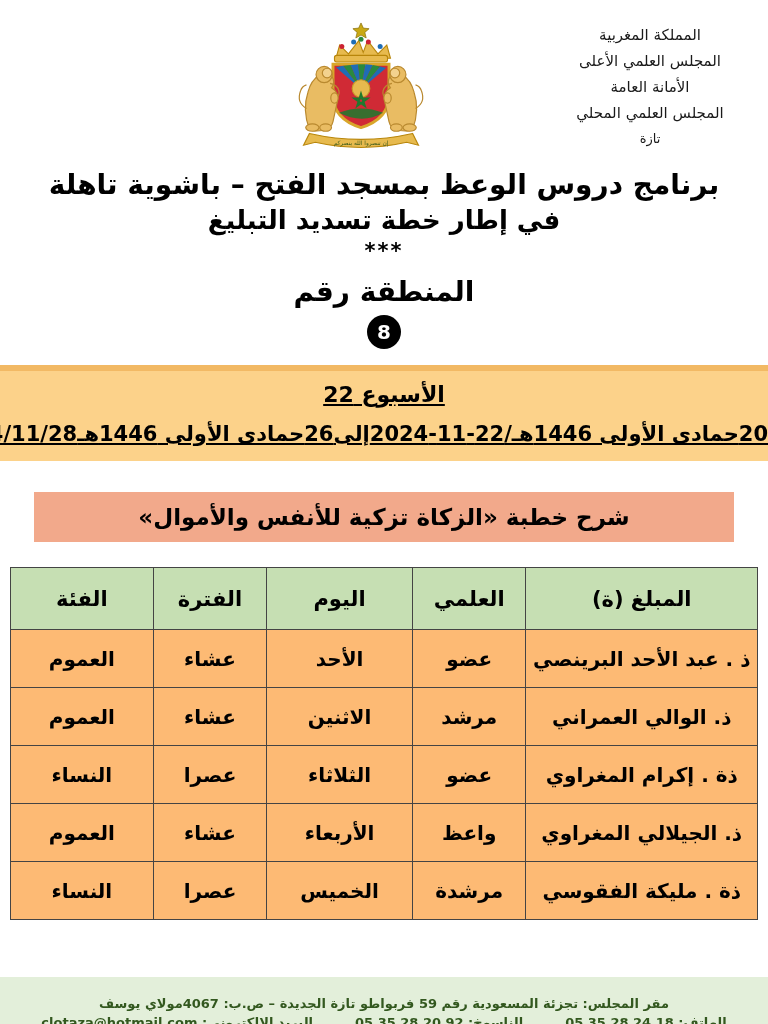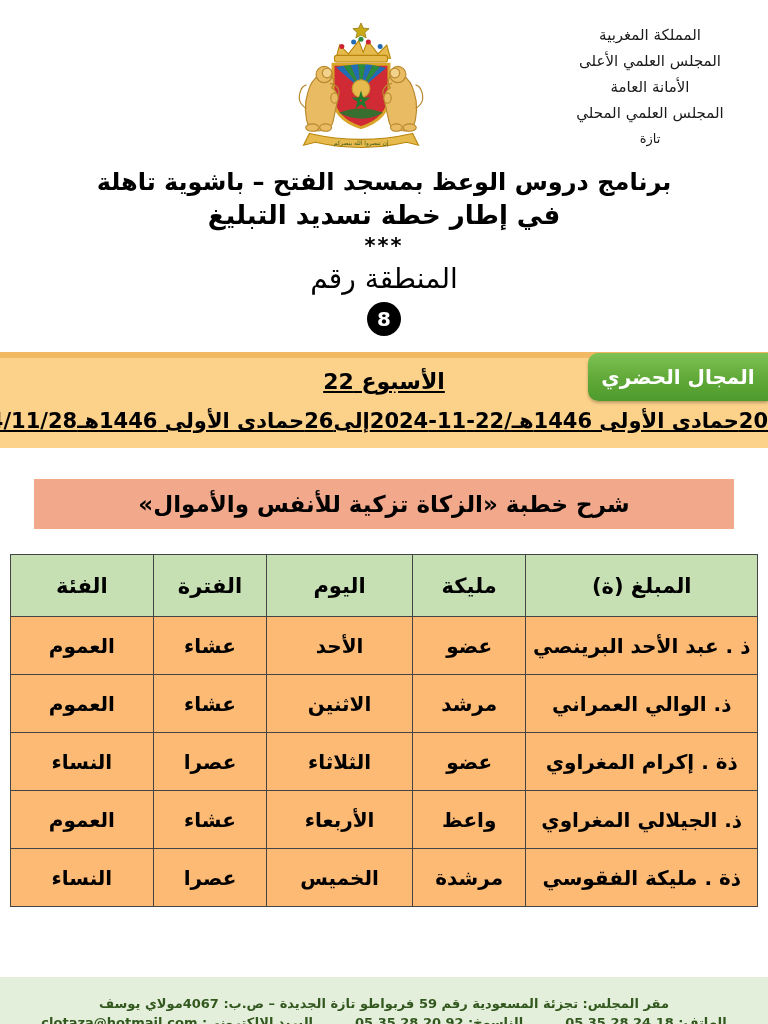--- a/index.html
+++ b/index.html
@@ -18,28 +18,28 @@
   .org-block {
     position: absolute; top: 22px; right: 4px; width: 228px;
     text-align: center; font-size: 15px; color: #1a1a1a; line-height: 26px;
   }
   .org-block .org-line { white-space: nowrap; }
   .org-block .org-line.small { font-size: 13px; }
   .coat { position: absolute; top: 20px; left: 286px; width: 150px; height: 140px; }
   
   .doc-title {
     margin-top: 6px; text-align: center;
-    font-size: 24px; font-weight: bold; color: #000;
+    font-size: 28px; font-weight: bold; color: #000;
   }
   .doc-subtitle {
     margin-top: 4px; text-align: center;
     font-size: 26px; font-weight: bold; color: #000;
   }
   .stars { margin-top: 4px; text-align: center; font-size: 21px; font-weight: bold; letter-spacing: 2px; }
-  .zone-label { margin-top: 4px; text-align: center; font-size: 28px; font-weight: normal; }
+  .zone-label { margin-top: 12px; text-align: center; font-size: 28px; font-weight: bold; }
   .zone-circle-wrap { margin-top: 7px; text-align: center; }
   .zone-circle {
     display: inline-block; width: 34px; height: 34px; border-radius: 50%;
     background: #000; color: #fff; font-size: 20px; font-weight: bold;
     line-height: 34px; text-align: center;
   }
   
   .domain-badge {
     position: absolute; top: 353px; right: 0; width: 180px; height: 48px;
     background: linear-gradient(180deg, #7ec155 0%, #62ab3a 50%, #4f9a2d 100%);
@@ -153,42 +153,41 @@
   </div>
 
   <div class="doc-title">برنامج دروس الوعظ بمسجد الفتح – باشوية تاهلة</div>
   <div class="doc-subtitle">في إطار خطة تسديد التبليغ</div>
   <div class="stars">***</div>
   <div class="zone-label">المنطقة رقم</div>
   <div class="zone-circle-wrap">
     <span class="zone-circle">8</span>
   </div>
 
-  <div class="domain-badge">المجال الحضري</div>
 
   <div class="week-banner">
     <div><span class="week-title">الأسبوع 22</span></div>
     <div class="week-dates">20حمادى الأولى 1446هـ/22-11-2024إلى26حمادى الأولى 1446هـ2024/11/28</div>
   </div>
 
   <div class="sermon-banner">شرح خطبة «الزكاة تزكية للأنفس والأموال»</div>
 
   <div class="schedule">
     <table>
       <colgroup>
         <col style="width:31%">
           <col style="width:15.2%">
           <col style="width:19.5%">
           <col style="width:15.2%">
           <col style="width:19.1%">
       </colgroup>
       <thead>
         <tr>
           <th>المبلغ (ة)</th>
-          <th>مليكة</th>
+          <th>العلمي</th>
           <th>اليوم</th>
           <th>الفترة</th>
           <th>الفئة</th>
         </tr>
       </thead>
       <tbody>
         <tr>
           <td>ذ . عبد الأحد البرينصي</td>
           <td>عضو</td>
           <td>الأحد</td>

